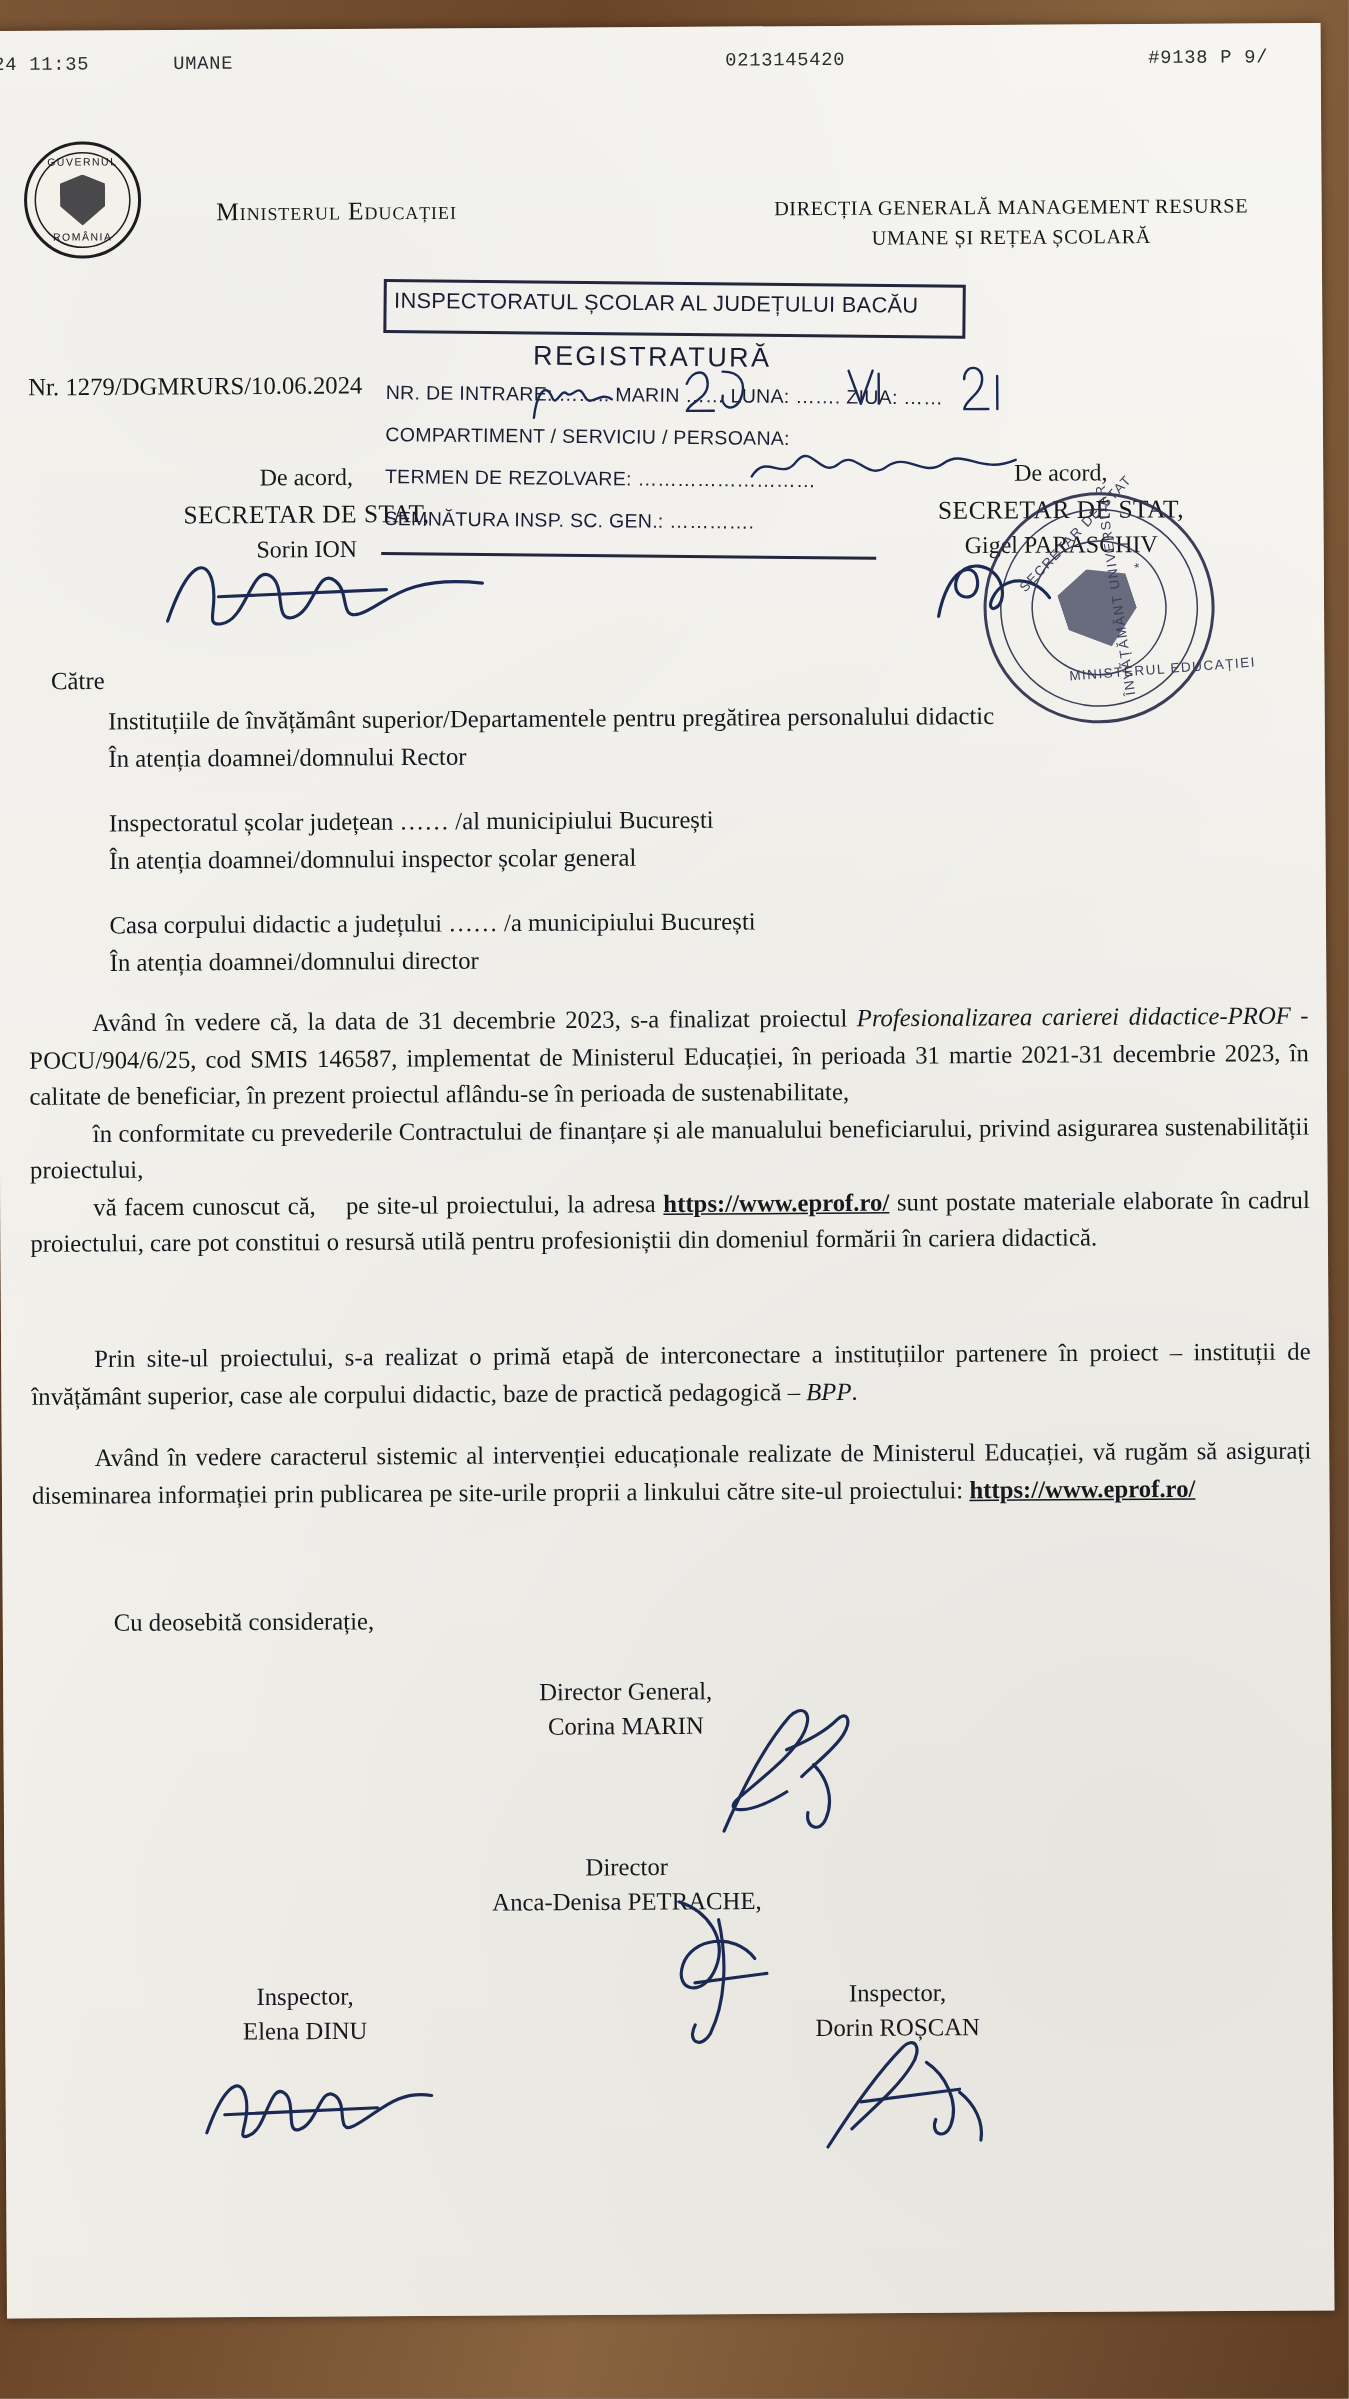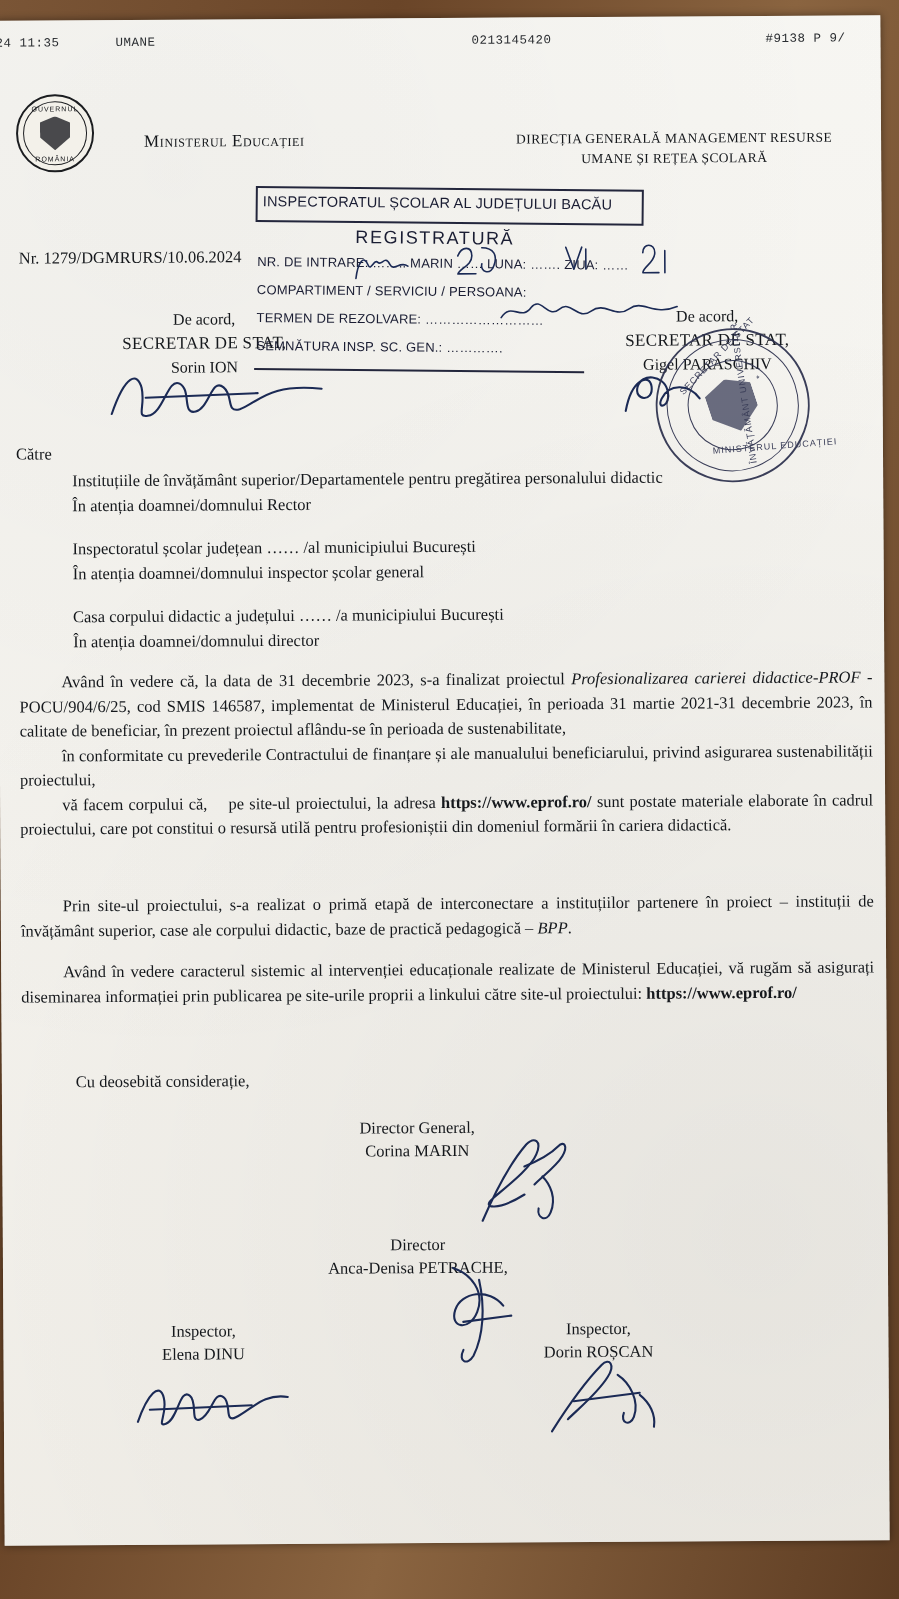--- a/index.html
+++ b/index.html
@@ -57,21 +57,21 @@
     left: 0;
     width: 885px;
     font-family: "Liberation Mono", monospace;
     font-size: 12.5px;
     letter-spacing: 0.5px;
     color: #2a2d31;
   }
   .faxline span { position: absolute; white-space: nowrap; }
   .fx-date { left: 0px; }
   .fx-dgip { left: 120px; }
-  .fx-num  { left: 476px; }
+  .fx-num  { left: 488px; }
   .fx-id   { left: 770px; }
 
   
   .seal {
     position: absolute;
     left: 20px;
     top: 74px;
     width: 74px;
     height: 74px;
     border-radius: 50%;
@@ -233,21 +233,21 @@
     white-space: nowrap;
   }
   .sw1 { left: 24px; top: 18px; transform: rotate(-28deg); }
   .sw2 { left: 18px; top: 62px; transform: rotate(-80deg); }
   .sw3 { left: 40px; top: 122px; transform: rotate(14deg); }
   .sw4 { left: 104px; top: 52px; transform: rotate(76deg); }
 
   
   .catre {
     position: absolute;
-    left: 18px;
+    left: 36px;
     top: 424px;
     font-size: 16.5px;
   }
   .recipients {
     position: absolute;
     left: 74px;
     top: 448px;
     width: 800px;
     font-size: 16.5px;
     line-height: 25px;
@@ -257,21 +257,21 @@
   .para {
     position: absolute;
     left: 20px;
     width: 853px;
     font-size: 16.5px;
     line-height: 24.5px;
     text-align: justify;
   }
   .para .ind { display: inline-block; width: 42px; }
   .it { font-style: italic; }
-  .ul { font-weight: bold; }
+  .ul { text-decoration: underline; font-weight: bold; }
 
   #p1 { top: 650px; }
   #p2 { top: 874px; }
   #p3 { top: 940px; }
 
   .closing {
     position: absolute;
     left: 74px;
     top: 1052px;
     font-size: 16.5px;
@@ -421,21 +421,21 @@
         </div>
         <div class="grp">
           <div>Casa corpului didactic a județului …… /a municipiului București</div>
           <div>În atenția doamnei/domnului director</div>
         </div>
       </div>
 
       <div class="para" id="p1">
         <span class="ind"></span><span>Având în vedere că, la data de 31 decembrie 2023, s-a finalizat proiectul </span><span class="it">Profesionalizarea carierei didactice-PROF</span><span> - POCU/904/6/25, cod SMIS 146587, implementat de Ministerul Educației, în perioada 31 martie 2021-31 decembrie 2023, în calitate de beneficiar, în prezent proiectul aflându-se în perioada de sustenabilitate,</span><br>
         <span class="ind"></span><span>în conformitate cu prevederile Contractului de finanțare și ale manualului beneficiarului, privind asigurarea sustenabilității proiectului,</span><br>
-        <span class="ind"></span><span>vă facem corpului că, </span>&nbsp;&nbsp;&nbsp;<span>pe site-ul proiectului, la adresa </span><span class="ul">https://www.eprof.ro/</span><span> sunt postate materiale elaborate în cadrul proiectului, care pot constitui o resursă utilă pentru profesioniștii din domeniul formării în cariera didactică.</span>
+        <span class="ind"></span><span>vă facem cunoscut că, </span>&nbsp;&nbsp;&nbsp;<span>pe site-ul proiectului, la adresa </span><span class="ul">https://www.eprof.ro/</span><span> sunt postate materiale elaborate în cadrul proiectului, care pot constitui o resursă utilă pentru profesioniștii din domeniul formării în cariera didactică.</span>
       </div>
 
       <div class="para" id="p2">
         <span class="ind"></span><span>Prin site-ul proiectului, s-a realizat o primă etapă de interconectare a instituțiilor partenere în proiect – instituții de învățământ superior, case ale corpului didactic, baze de practică pedagogică – </span><span class="it">BPP</span><span>.</span>
       </div>
 
       <div class="para" id="p3">
         <span class="ind"></span><span>Având în vedere caracterul sistemic al intervenției educaționale realizate de Ministerul Educației, vă rugăm să asigurați diseminarea informației prin publicarea pe site-urile proprii a linkului către site-ul proiectului: </span><span class="ul">https://www.eprof.ro/</span>
       </div>
 

